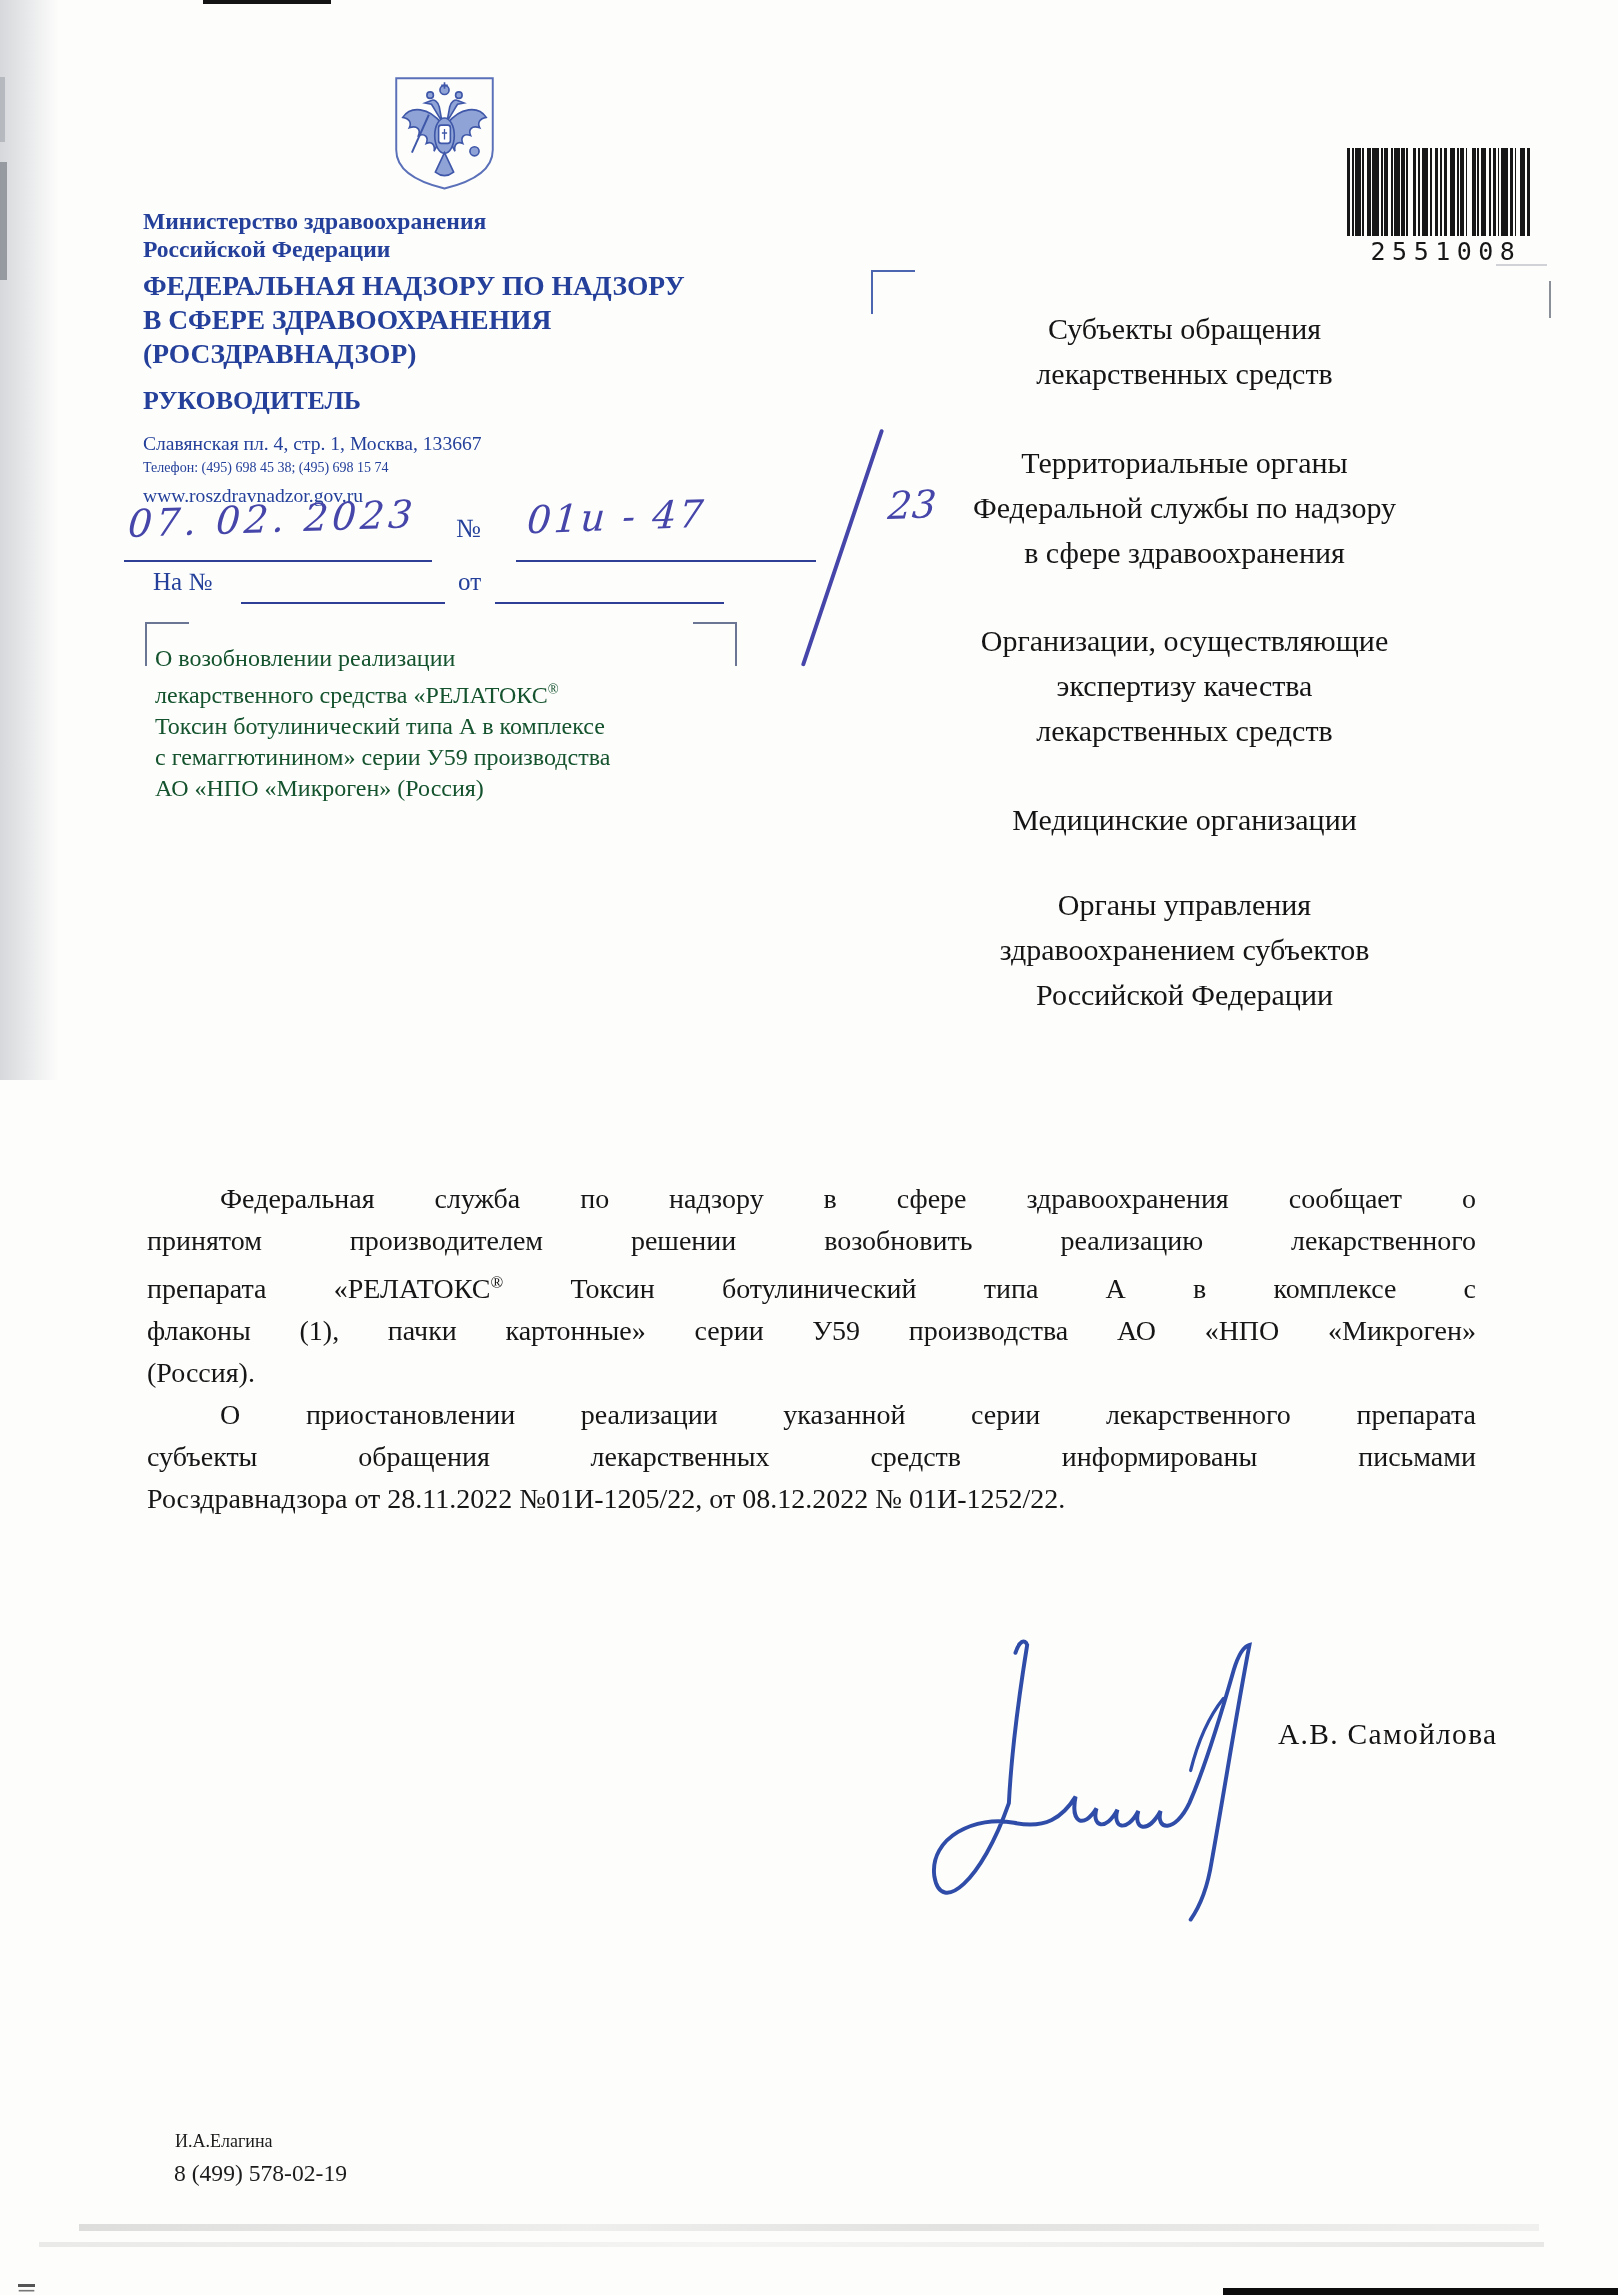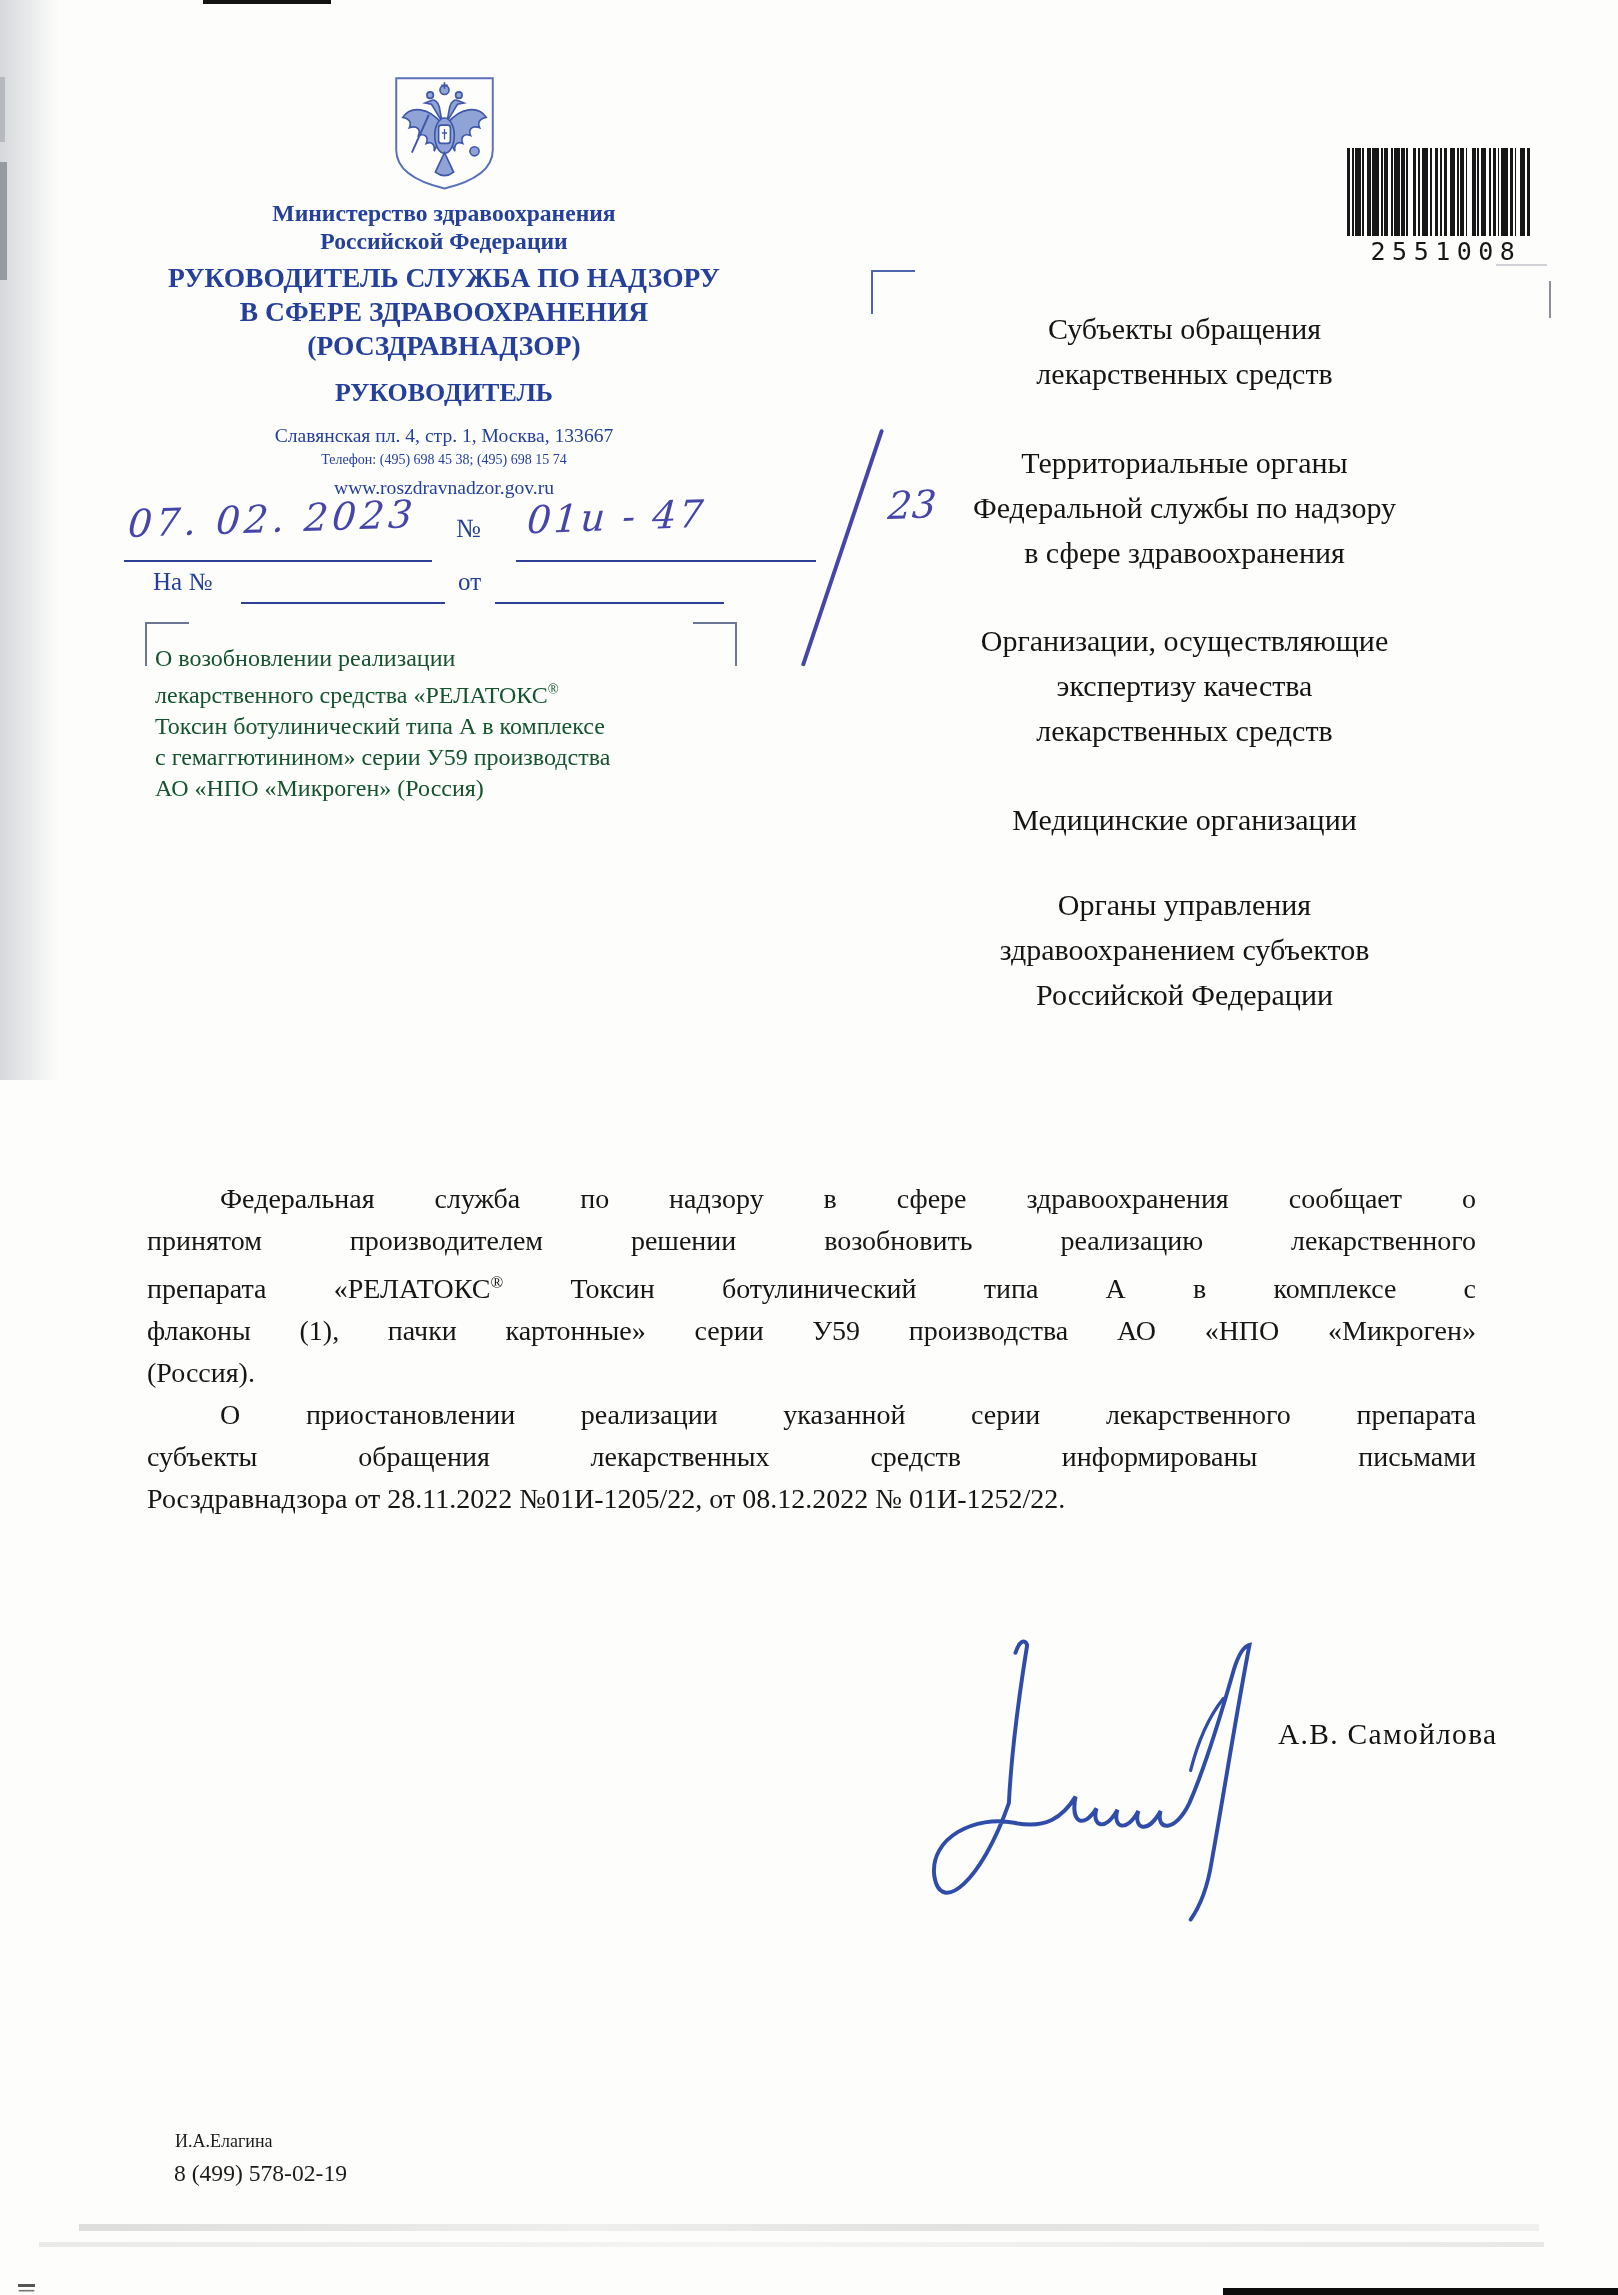--- a/index.html
+++ b/index.html
@@ -21,21 +21,21 @@
   .tr-faint-line{left:1496px;top:264px;width:51px;height:2px;background:#b8bcc4;opacity:.65;}
   .bottom-streak-1{left:79px;top:2224px;width:1460px;height:6.5px;opacity:.28;
     background:linear-gradient(to right,#8b8b8b,#c9c9c9 35%,#9b9b9b 60%,#cfcfcf);}
   .bottom-streak-2{left:39px;top:2242px;width:1505px;height:5.2px;opacity:.22;
     background:linear-gradient(to right,#a5a5a5,#d5d5d5 45%,#9f9f9f);}
   .bottom-right-bar{left:1223px;top:2288px;width:395px;height:7.2px;background:#0d0d0d;}
   .bottom-left-tick{left:18.3px;top:2284px;width:17px;height:2.6px;background:#555;box-shadow:0 5.2px 0 -0.7px #777;}
 
   
   .blue{color:#24409a;}
-  .lh-block{left:156px;width:576px;text-align:center;}
+  .lh-block{left:143px;width:576px;margin-top:8px;}
   .ministry{top:200px;font-size:23.6px;font-weight:bold;line-height:27.5px;}
   .service{top:261px;font-size:27.5px;font-weight:bold;line-height:34px;}
   .ruk{top:378px;font-size:26px;font-weight:bold;}
   .addr{top:425px;font-size:19.6px;}
   .phone{top:452px;font-size:14px;}
   .site{top:477px;font-size:19.6px;}
 
   
   .hand{font-style:italic;color:#4646aa;transform:rotate(-2deg) skewX(-6deg);
     font-family:"DejaVu Serif","Liberation Serif",serif;}
@@ -134,21 +134,21 @@
         <circle cx="128" cy="120" r="7"></circle>
       </g>
     </svg>
   </div>
 
   <div class="abs lh-block ministry blue">
     <div>Министерство здравоохранения</div>
     <div>Российской Федерации</div>
   </div>
   <div class="abs lh-block service blue">
-    <div>РУКОВОДИТЕЛЬ СЛУЖБА ПО НАДЗОРУ</div>
+    <div>ФЕДЕРАЛЬНАЯ НАДЗОРУ ПО НАДЗОРУ</div>
     <div>В СФЕРЕ ЗДРАВООХРАНЕНИЯ</div>
     <div>(РОСЗДРАВНАДЗОР)</div>
   </div>
   <div class="abs lh-block ruk blue">РУКОВОДИТЕЛЬ</div>
   <div class="abs lh-block addr blue">Славянская пл. 4, стр. 1, Москва, 133667</div>
   <div class="abs lh-block phone blue">Телефон: (495) 698 45 38; (495) 698 15 74</div>
   <div class="abs lh-block site blue">www.roszdravnadzor.gov.ru</div>
 
   <div class="abs hand hand-date">07. 02. 2023</div>
   <div class="abs num-sign blue">№</div>

